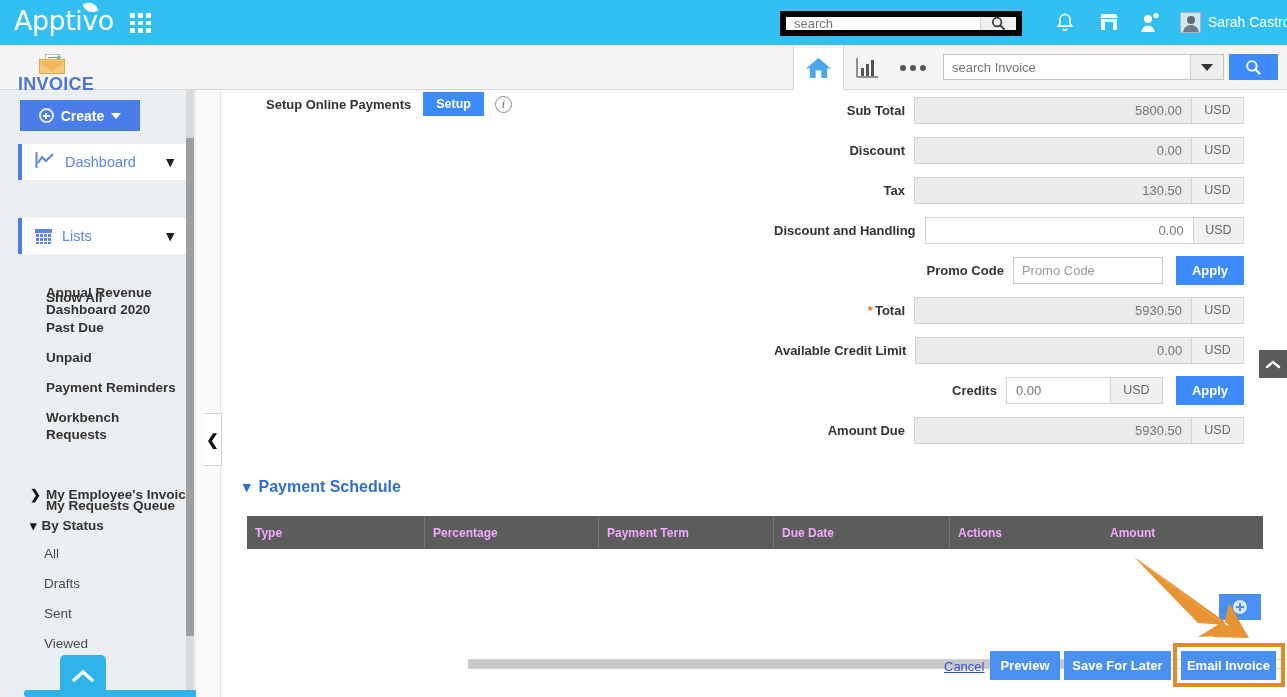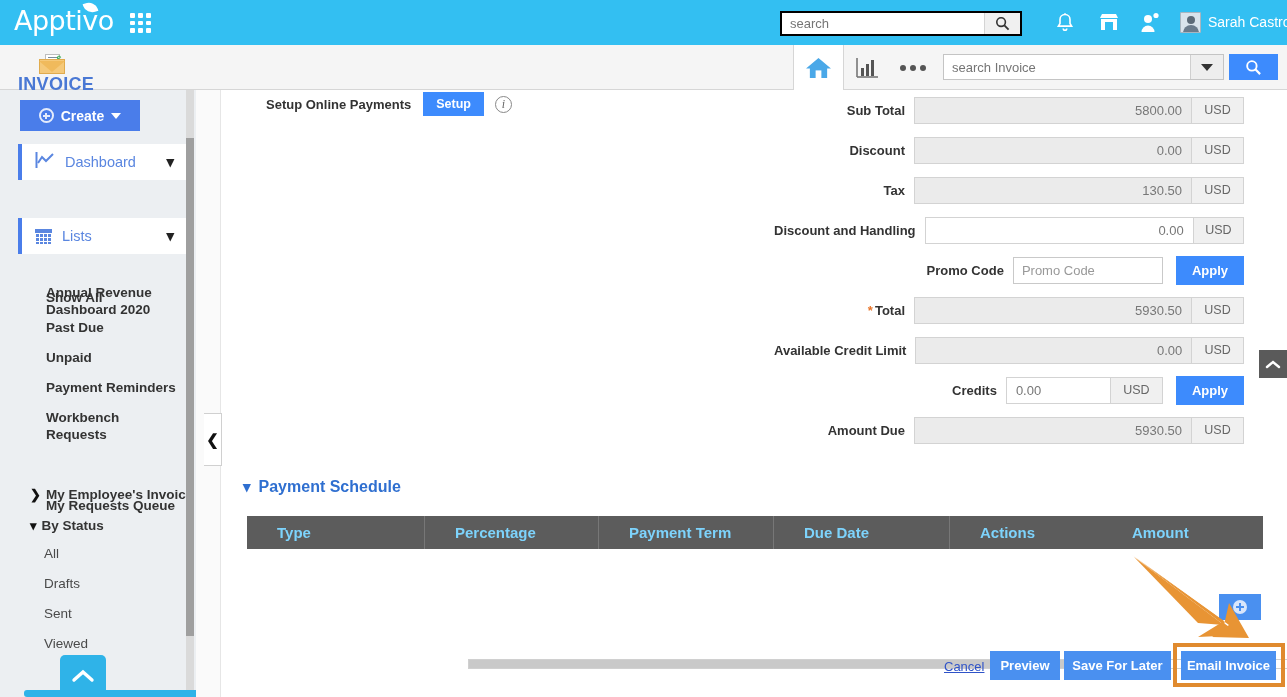--- a/index.html
+++ b/index.html
@@ -32,21 +32,21 @@
     position: absolute; left: 130px; top: 13px;
     width: 21px; height: 20px;
     display: grid; grid-template-columns: repeat(3,1fr); grid-template-rows: repeat(3,1fr);
     gap: 3px;
   }
   .grid-icon i { background: #ffffff; display: block; border-radius: 1px; }
 
   .topsearch {
     position: absolute; left: 780px; top: 11px;
     width: 242px; height: 25px;
-    background: #fff; border: 2px solid #000000;
+    background: #fff; border: 6px solid #000000;
     display: flex;
   }
   .topsearch input {
     flex: 1; border: 0; outline: none; padding: 0 8px;
     font-size: 13px; color: #666; font-family: "Liberation Sans", sans-serif;
     background: transparent;
   }
   .topsearch .sbtn {
     width: 36px; background: #f0f0f0; border-left: 1px solid #d4d4d4;
     display: flex; align-items: center; justify-content: center;
@@ -284,23 +284,23 @@
     display: flex; align-items: center; gap: 8px;
   }
   .ps-chev { color: #2f6fd0; font-size: 15px; font-weight: bold; }
   .ps-title { color: #2f6fd0; font-size: 16px; font-weight: bold; }
 
   .ps-table {
     position: absolute; left: 26px; top: 426px; width: 1016px; height: 33px;
     background: #5c5c5c; display: flex; align-items: center;
   }
   .ps-th {
-    color: #7dd3fc; font-size: 15px; font-weight: bold;
+    color: #f0abfc; font-size: 12px; font-weight: bold;
     border-right: 1px solid #777; height: 33px; display: flex; align-items: center;
-    padding-left: 30px;
+    padding-left: 8px;
   }
   .ps-th:last-child { border-right: 0; }
 
   .ps-scroll-track {
     position: absolute; left: 247px; top: 569px; width: 860px; height: 10px;
     background: #ffffff; border: 1px solid #d0d0d0;
   }
   .ps-scroll-thumb {
     position: absolute; left: 0; top: 0; width: 648px; height: 8px; background: #c9c9c9;
   }

